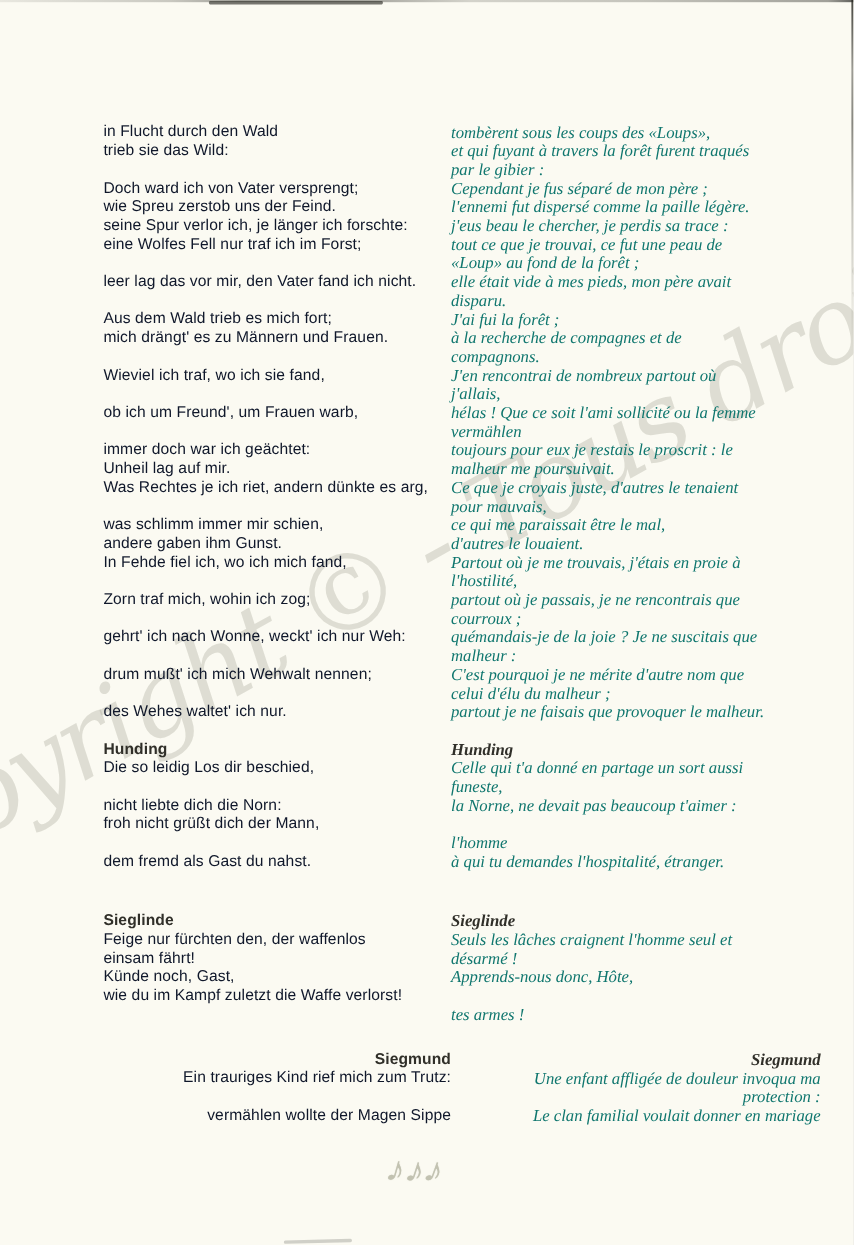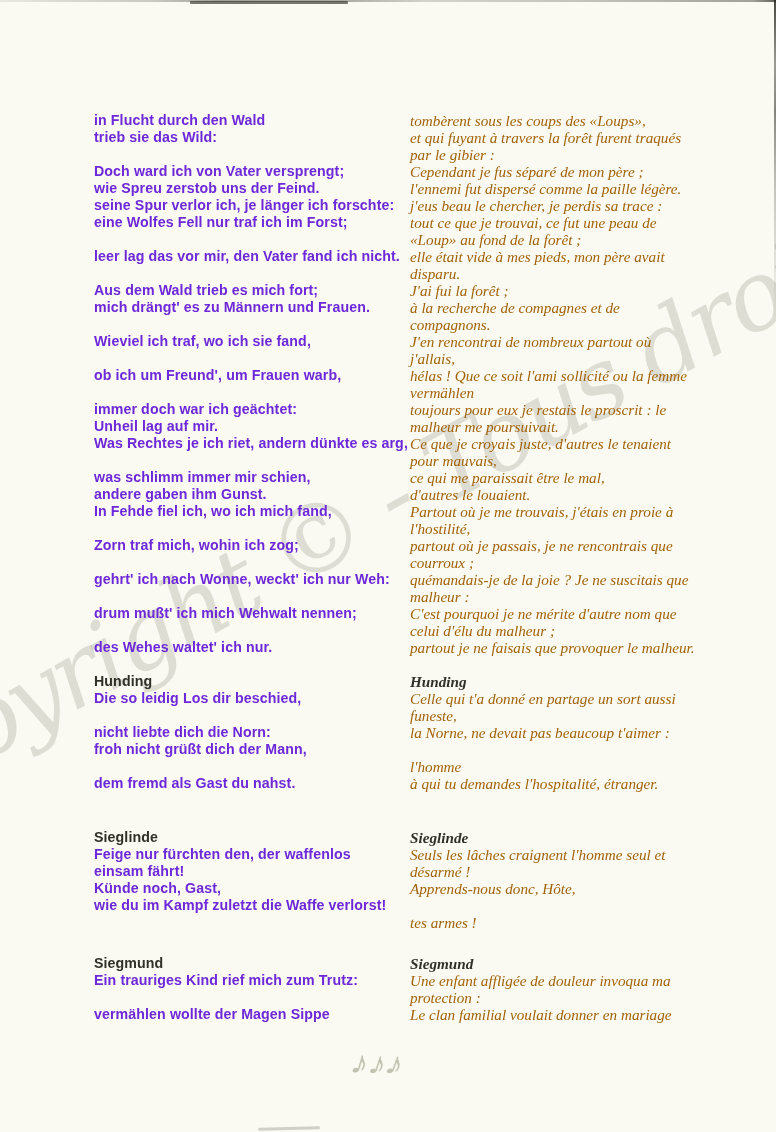--- a/index.html
+++ b/index.html
@@ -32,43 +32,42 @@
   .content {
     position: absolute;
     left: 94px;
     top: 112px;
     width: 652px;
     z-index: 2;
   }
   .section { margin: 0; }
   .section.s1 { margin-top: 17px; }
   .section.s2 { margin-top: 37px; }
-  .section.s3 { margin-top: 24px; }
+  .section.s3 { margin-top: 24px; text-align: right; }
   .row { display: flex; }
   .cell {
     line-height: 17px;
     white-space: nowrap;
     overflow: visible;
   }
   .cell.de {
     width: 316px;
     flex: 0 0 316px;
     font-family: "Liberation Sans", sans-serif;
     font-size: 14.2px;
-    color: #6d28d9;
+    color: #0f172a;
     letter-spacing: 0.1px;
-    font-weight: bold;
   }
   .cell.fr {
     width: 336px;
     flex: 0 0 336px;
     font-family: "Liberation Serif", serif;
     font-style: italic;
     font-size: 15.2px;
-    color: #a16207;
+    color: #0f766e;
   }
   .row.heading .cell { font-weight: bold; color: #302f29; }
   
   .ornament {
     position: absolute;
     left: 352px;
     top: 1044px;
     z-index: 2;
     color: #c2c2b1;
     pointer-events: none;

